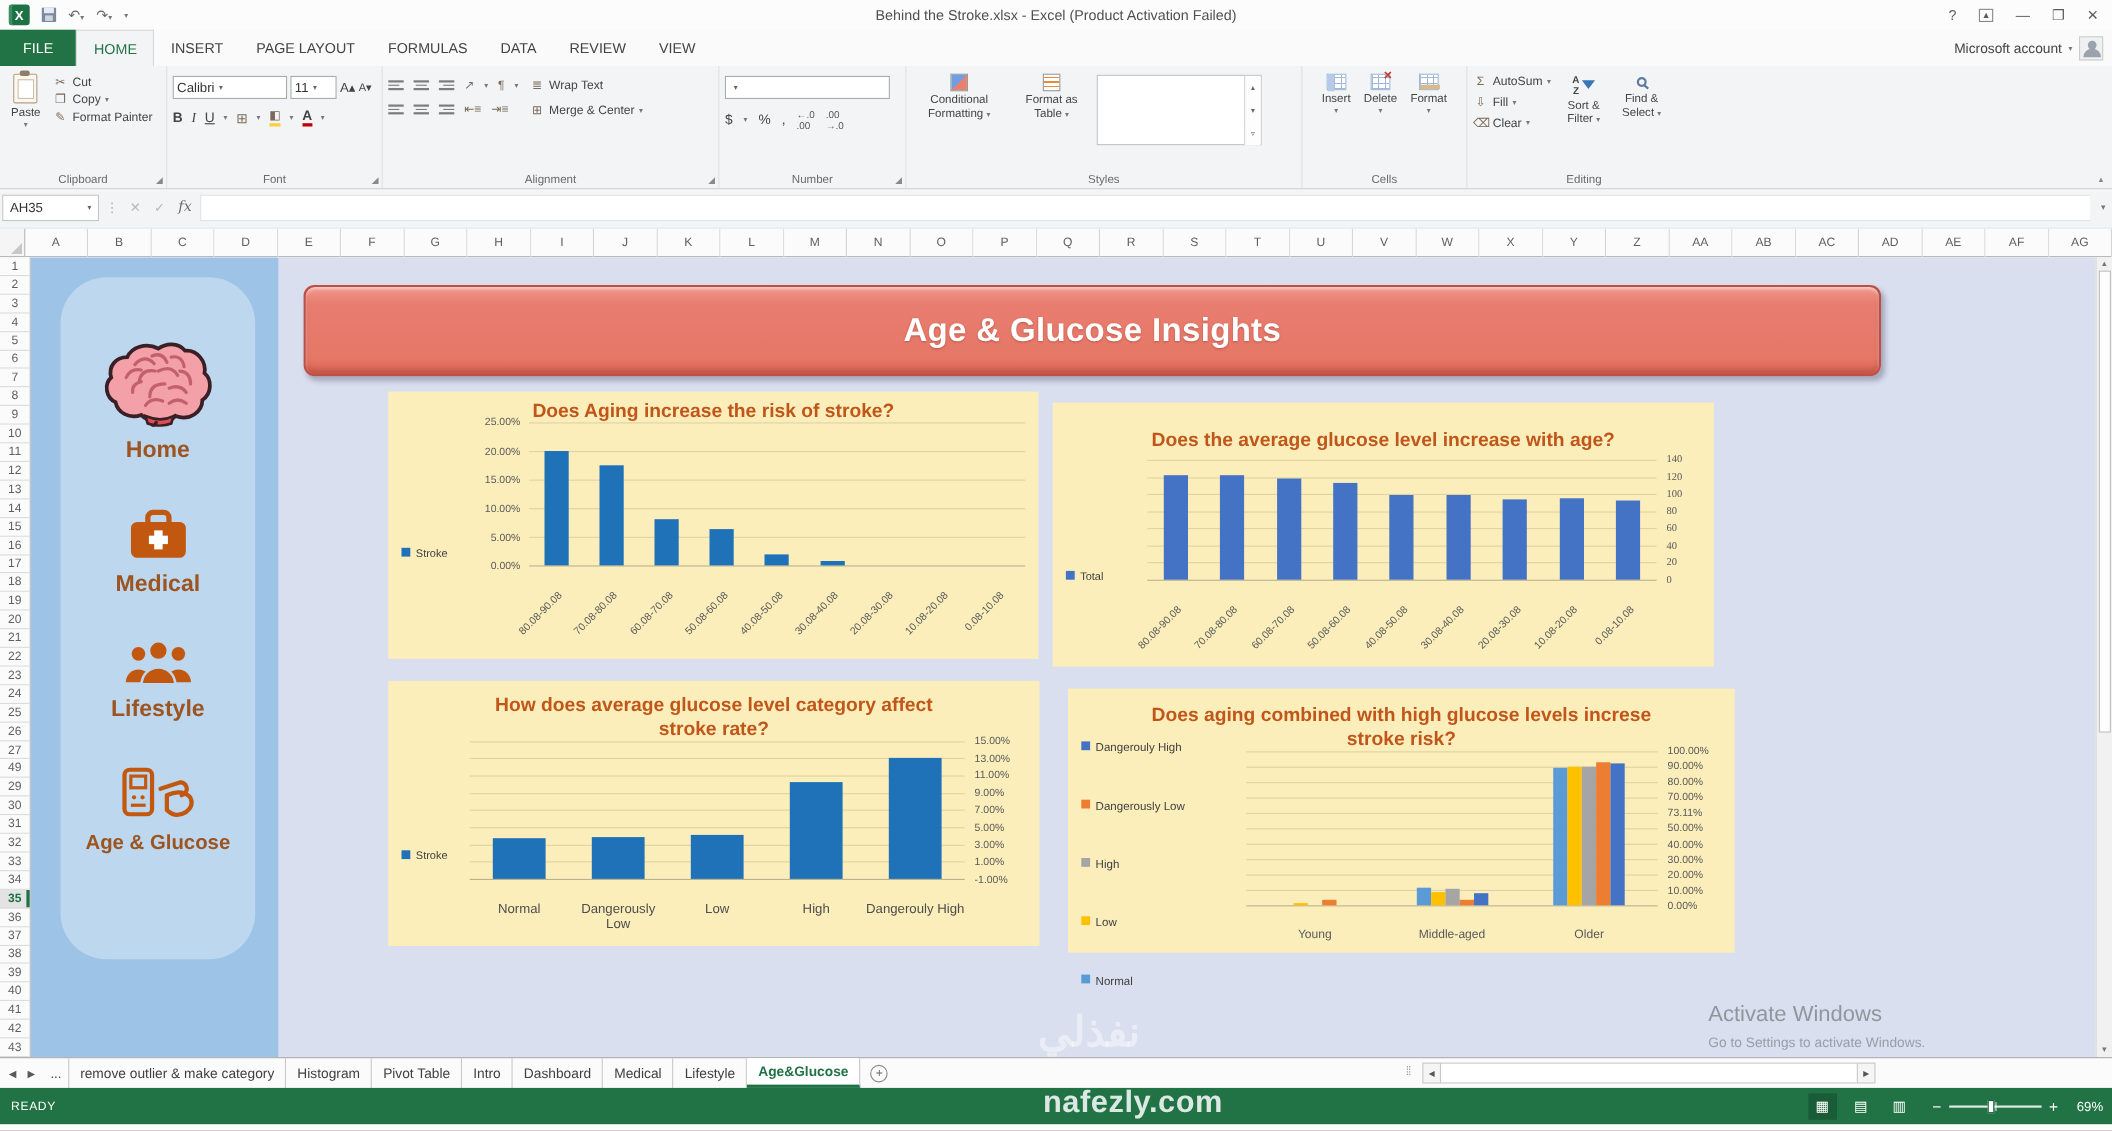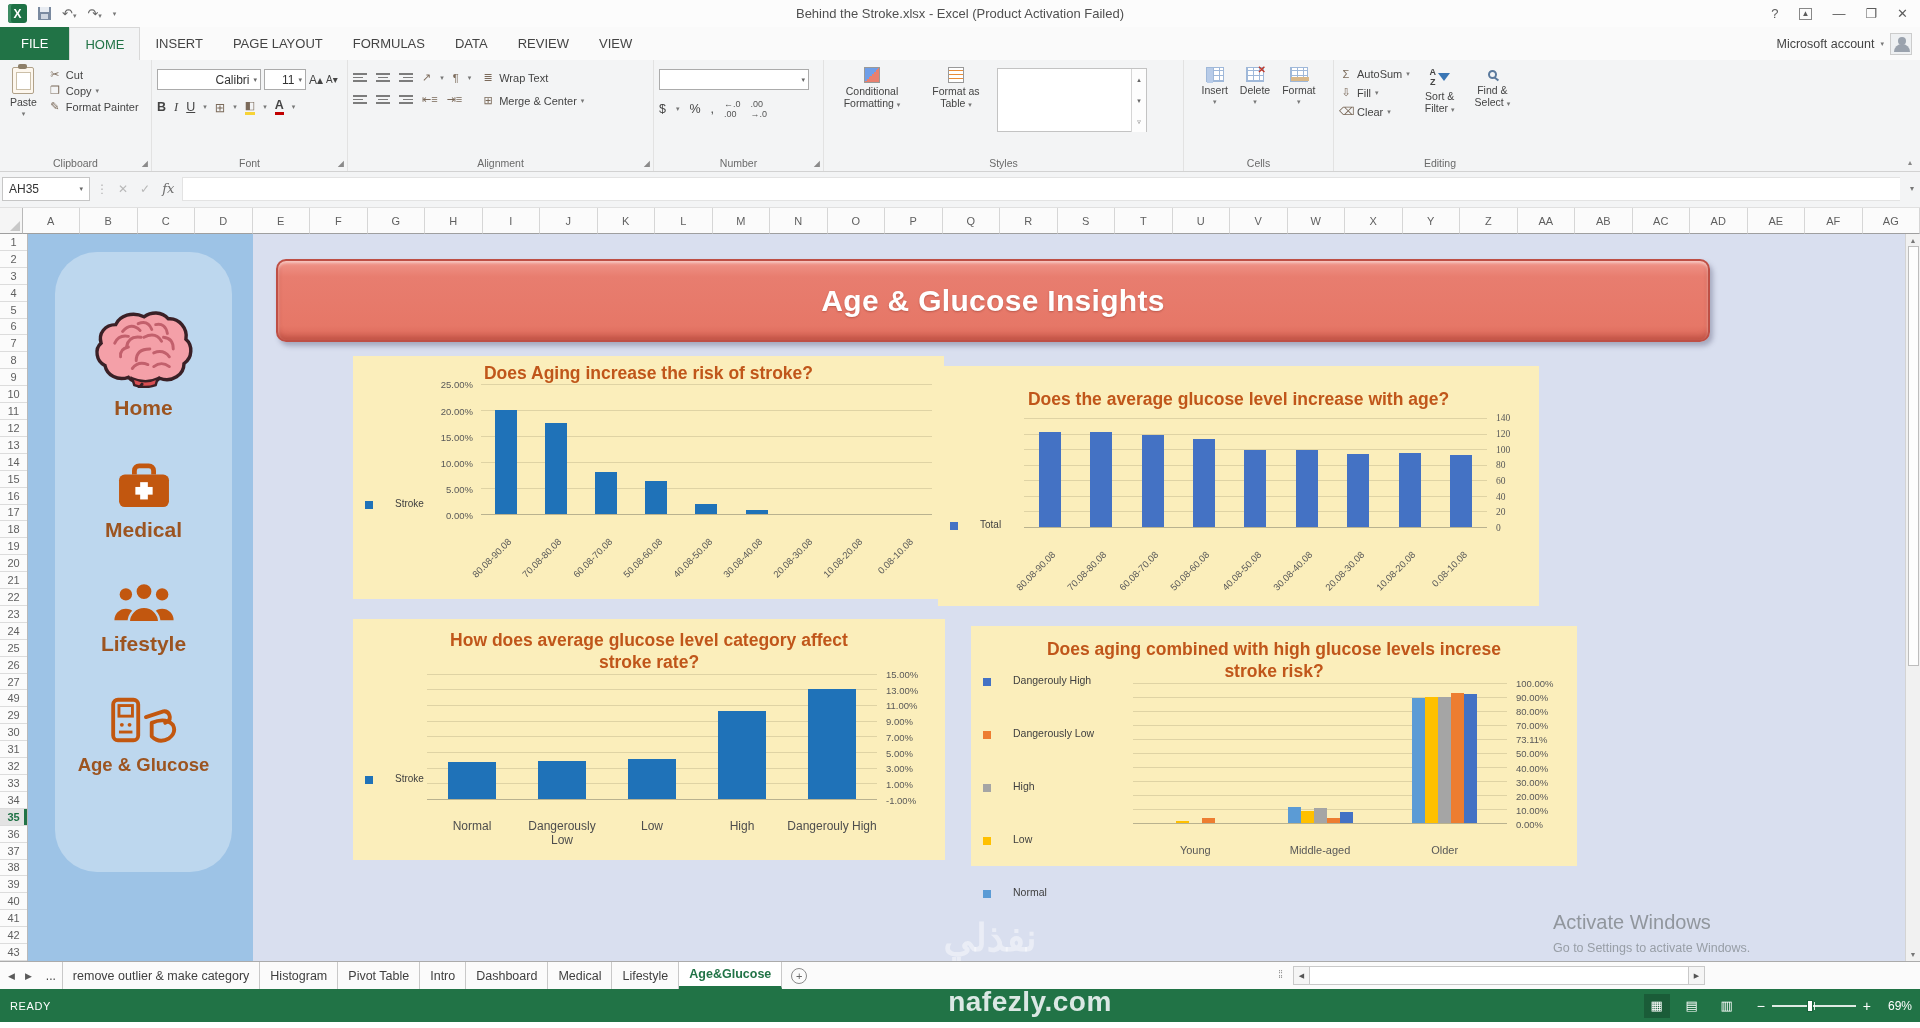--- a/index.html
+++ b/index.html
@@ -42,21 +42,21 @@
   .bigbtn{display:flex;flex-direction:column;align-items:center;justify-content:flex-start;padding:4px 5px 1px;
           font-size:10.5px;color:#444;text-align:center;line-height:1.15;gap:2px;}
   .bigbtn .caret{font-size:7px;color:#777;}
   .smallrows{display:flex;flex-direction:column;justify-content:flex-start;gap:3px;padding-top:5px;font-size:11px;}
   .smallrow{display:flex;align-items:center;gap:4px;color:#444;white-space:nowrap;}
   .sicon{font-size:11px;color:#7b6a5a;width:14px;text-align:center;}
   .clipicon{width:22px;height:27px;background:#fdf7ee;border:1px solid #b0a189;border-radius:2px;position:relative;}
   .clipicon::before{content:"";position:absolute;top:-4px;left:5px;width:9px;height:5px;background:#8d7f69;border-radius:2px;}
   .clipicon::after{content:"";position:absolute;top:4px;left:3px;width:13px;height:16px;background:#fff;border:1px solid #cbbfa8;}
   .combo{background:#fff;border:1px solid #ababab;height:21px;display:flex;align-items:center;
-         font-size:12px;padding:0 3px;color:#333;justify-content:flex-end;}
+         font-size:12px;padding:0 3px;color:#333;justify-content:flex-start;}
   .combo .caret{font-size:7px;color:#666;margin-left:4px;}
   .fontrow{display:flex;gap:3px;align-items:center;}
   .btnrow{display:flex;gap:8px;align-items:center;height:24px;font-size:12.5px;}
   .fmtB{font-weight:bold;}.fmtI{font-style:italic;font-family:"Liberation Serif",serif;}.fmtU{text-decoration:underline;}
   .tinycaret{font-size:7px;color:#777;}
   .bars{display:inline-flex;flex-direction:column;gap:2px;width:14px;}
   .bars i{height:1.5px;background:#7c7c7c;display:block;}
   .bars.l i:nth-child(2){width:70%;}.bars.c i:nth-child(2){width:70%;margin:0 auto;}.bars.r i:nth-child(2){width:70%;margin-left:auto;}
   .acolor{font-weight:bold;border-bottom:3px solid #c00000;line-height:13px;}
   .fillic{border-bottom:3px solid #f7d337;line-height:13px;font-size:11px;color:#7b6a5a;}
@@ -114,34 +114,34 @@
   
   .banner{position:absolute;left:248px;top:25px;width:1434px;height:83px;border-radius:10px;
           background:linear-gradient(180deg,#F09589 0%,#E87D6F 20%,#E67767 82%,#D96657 100%);
           border:2px solid #BE4F45;display:flex;align-items:center;justify-content:center;
           box-shadow:3px 4px 5px rgba(70,70,100,.35), inset 0 2px 3px rgba(255,255,255,.5), inset 0 -4px 5px rgba(140,40,30,.3);}
   .banner-text{color:#fff;font-size:30px;font-weight:bold;letter-spacing:.3px;text-shadow:0 1px 2px rgba(120,40,30,.4);}
 
   
   .chart-panel{position:absolute;background:#FBEEBB;padding:6px 12px 4px;display:flex;flex-direction:column;}
   .chart-0{left:325px;top:122px;width:591px;height:243px;}
-  .chart-1{left:910px;top:132px;width:601px;height:240px;}
+  .chart-1{left:929px;top:132px;width:601px;height:240px;}
   .chart-2{left:325px;top:385px;width:592px;height:241px;}
   .chart-3{left:943px;top:392px;width:606px;height:240px;}
   .c-title{font-weight:bold;color:#C0561A;text-align:center;font-size:17.5px;line-height:1.28;}
   .chart-1 .c-title{margin:16px auto 8px;}
   .chart-2 .c-title{max-width:450px;margin:4px auto 0;}
   .chart-3 .c-title{max-width:460px;margin:6px auto 0;}
   .c-main{flex:1;display:flex;min-height:0;}
   .c-legend{display:flex;flex-direction:column;justify-content:center;gap:4px;flex:none;}
   .chart-0 .c-legend{width:62px;}
   .chart-1 .c-legend{width:74px;}
   .chart-2 .c-legend{width:62px;}
   .chart-3 .c-legend{width:150px;gap:13px;}
-  .c-litem{display:flex;align-items:flex-end;gap:22px;font-size:10px;color:#404040;margin-top:28px;}
+  .c-litem{display:flex;align-items:flex-start;gap:5px;font-size:10px;color:#404040;margin-top:28px;}
   .chart-3 .c-litem{font-size:10.5px;}
   .c-lswatch{width:8px;height:8px;flex:none;}
   .c-area{flex:1;display:flex;flex-direction:column;min-width:0;gap:16px;}
   .c-plotrow{flex:1;display:flex;min-height:0;}
   .c-plot{flex:1;position:relative;border-bottom:1px solid #b9b28f;}
   .c-grid{position:absolute;left:0;right:0;height:1px;background:rgba(100,90,60,.18);}
   .c-bars{position:absolute;left:0;right:0;top:0;bottom:0;display:flex;align-items:flex-end;}
   .c-slot{flex:1;display:flex;justify-content:center;align-items:flex-end;height:100%;}
   .c-bar{flex:none;}
   .chart-0 .c-bar,.chart-1 .c-bar{width:22px;}

